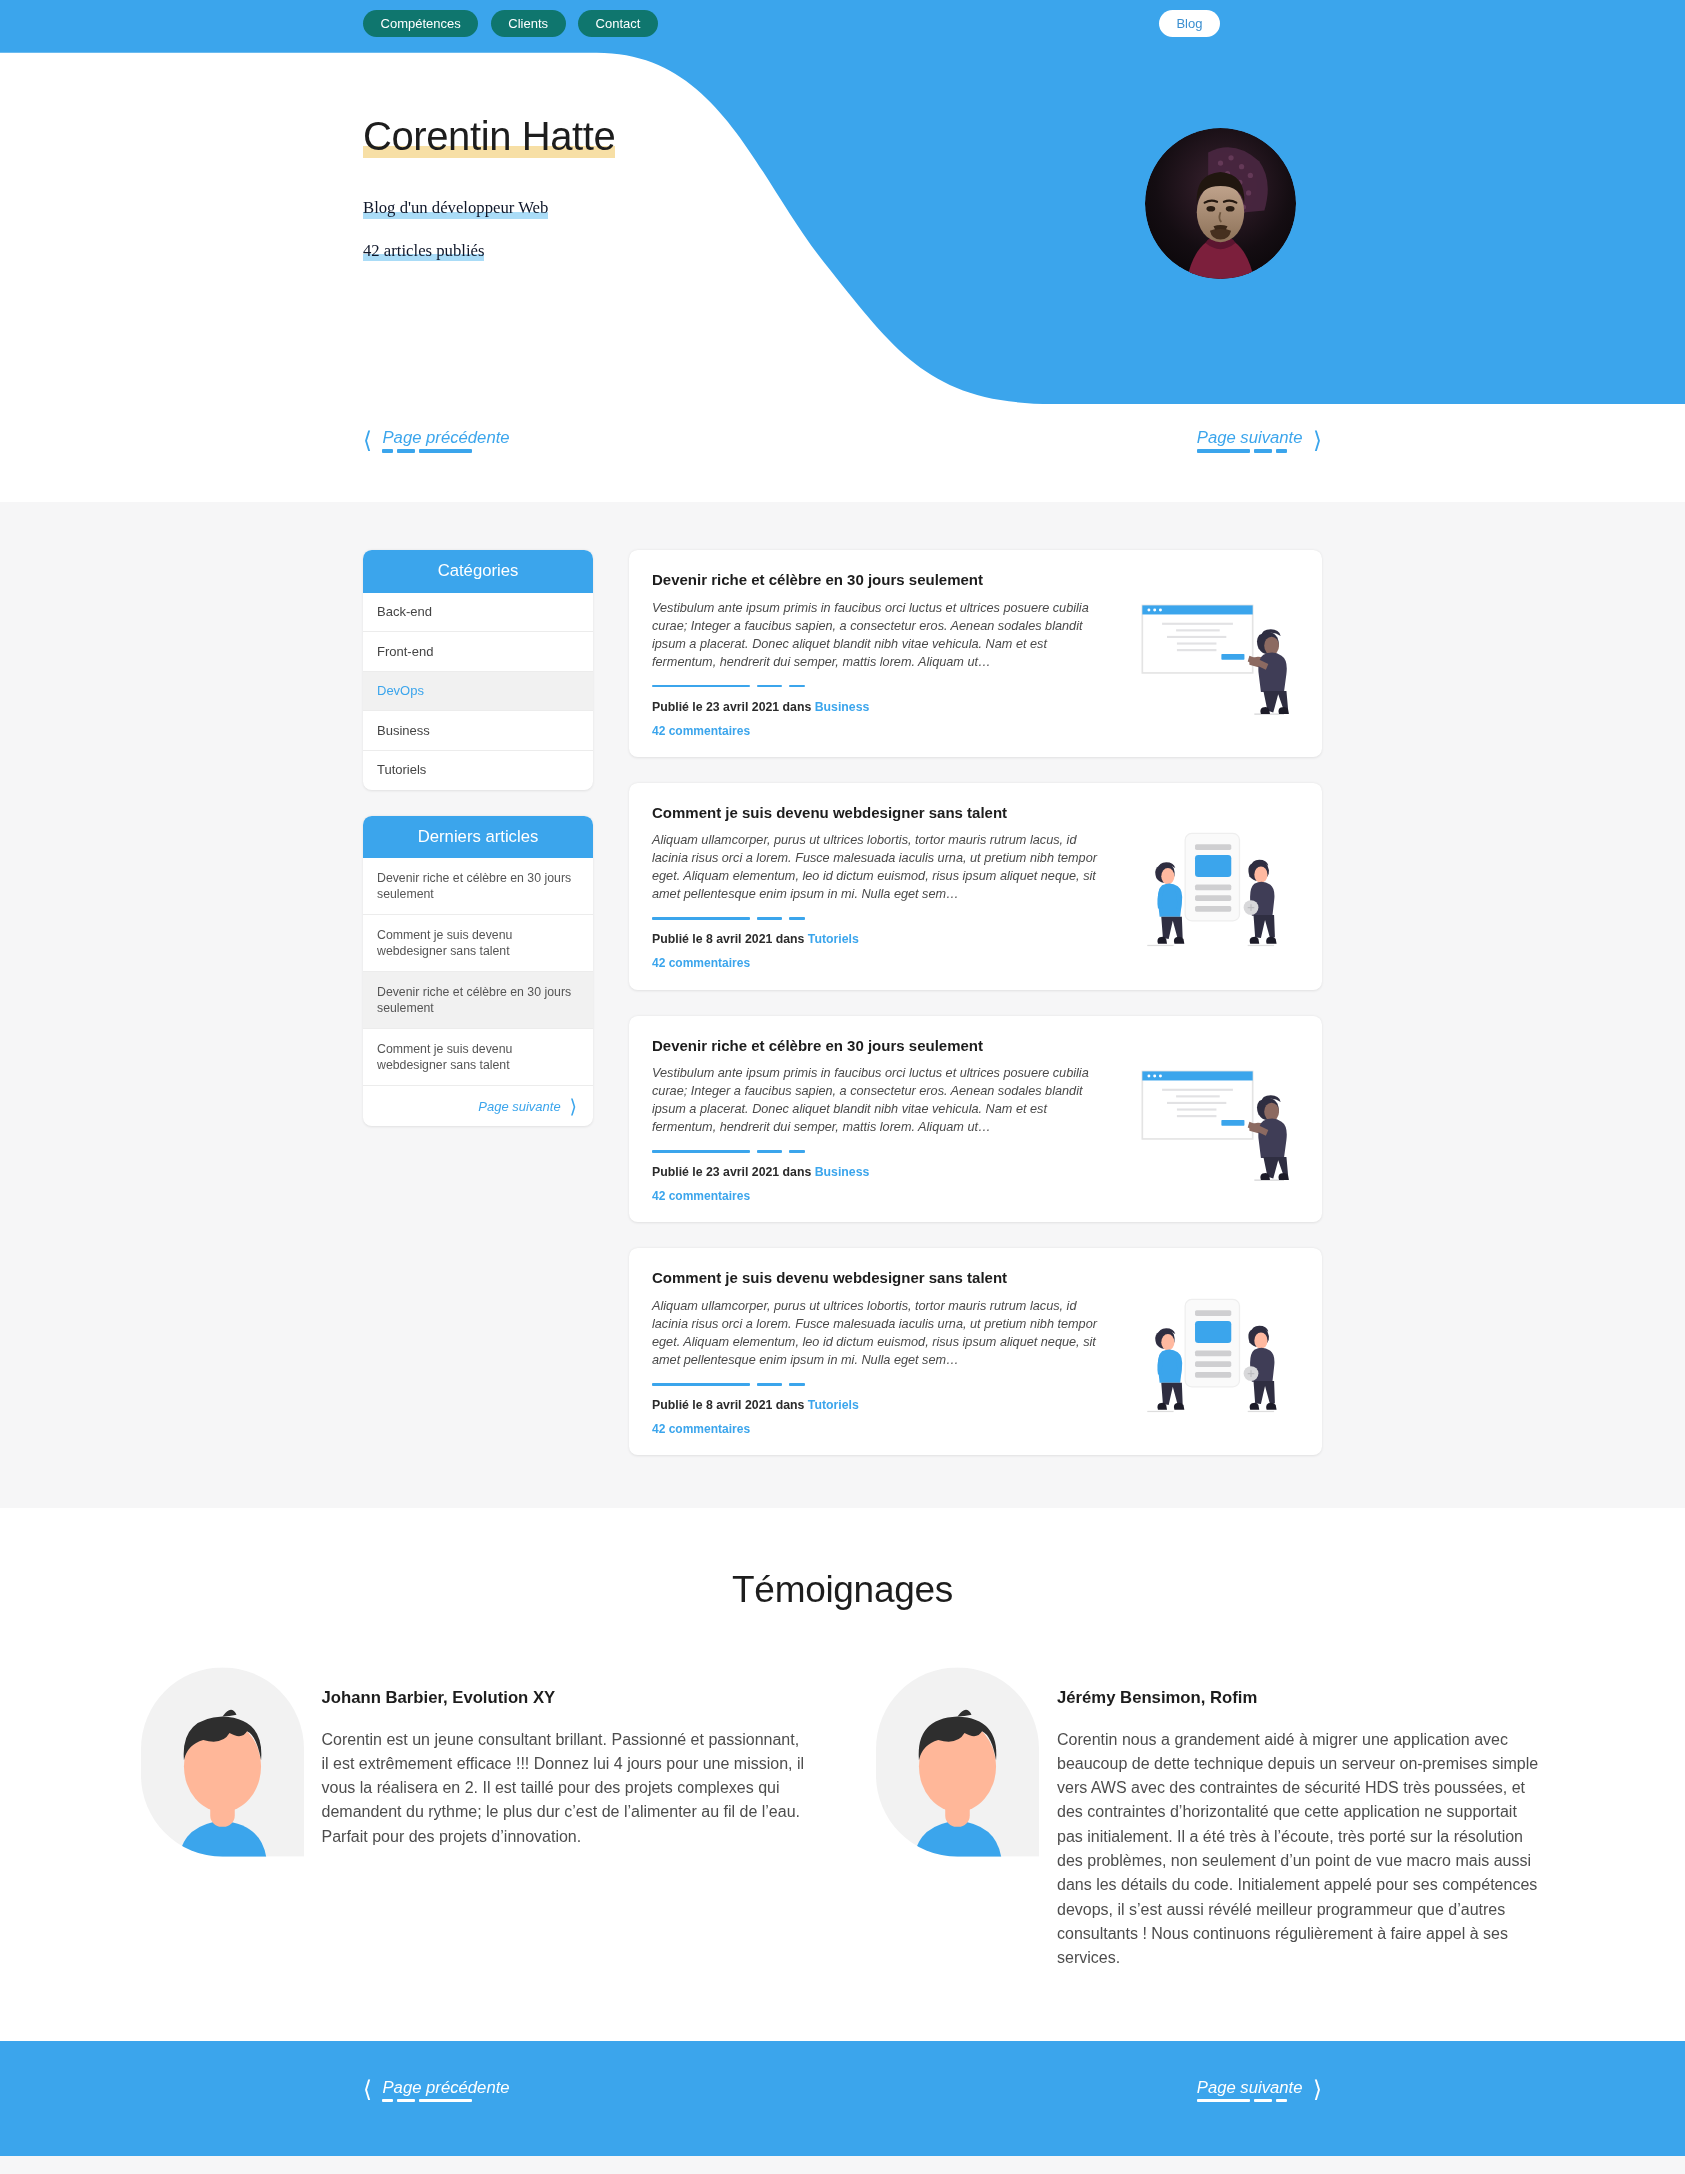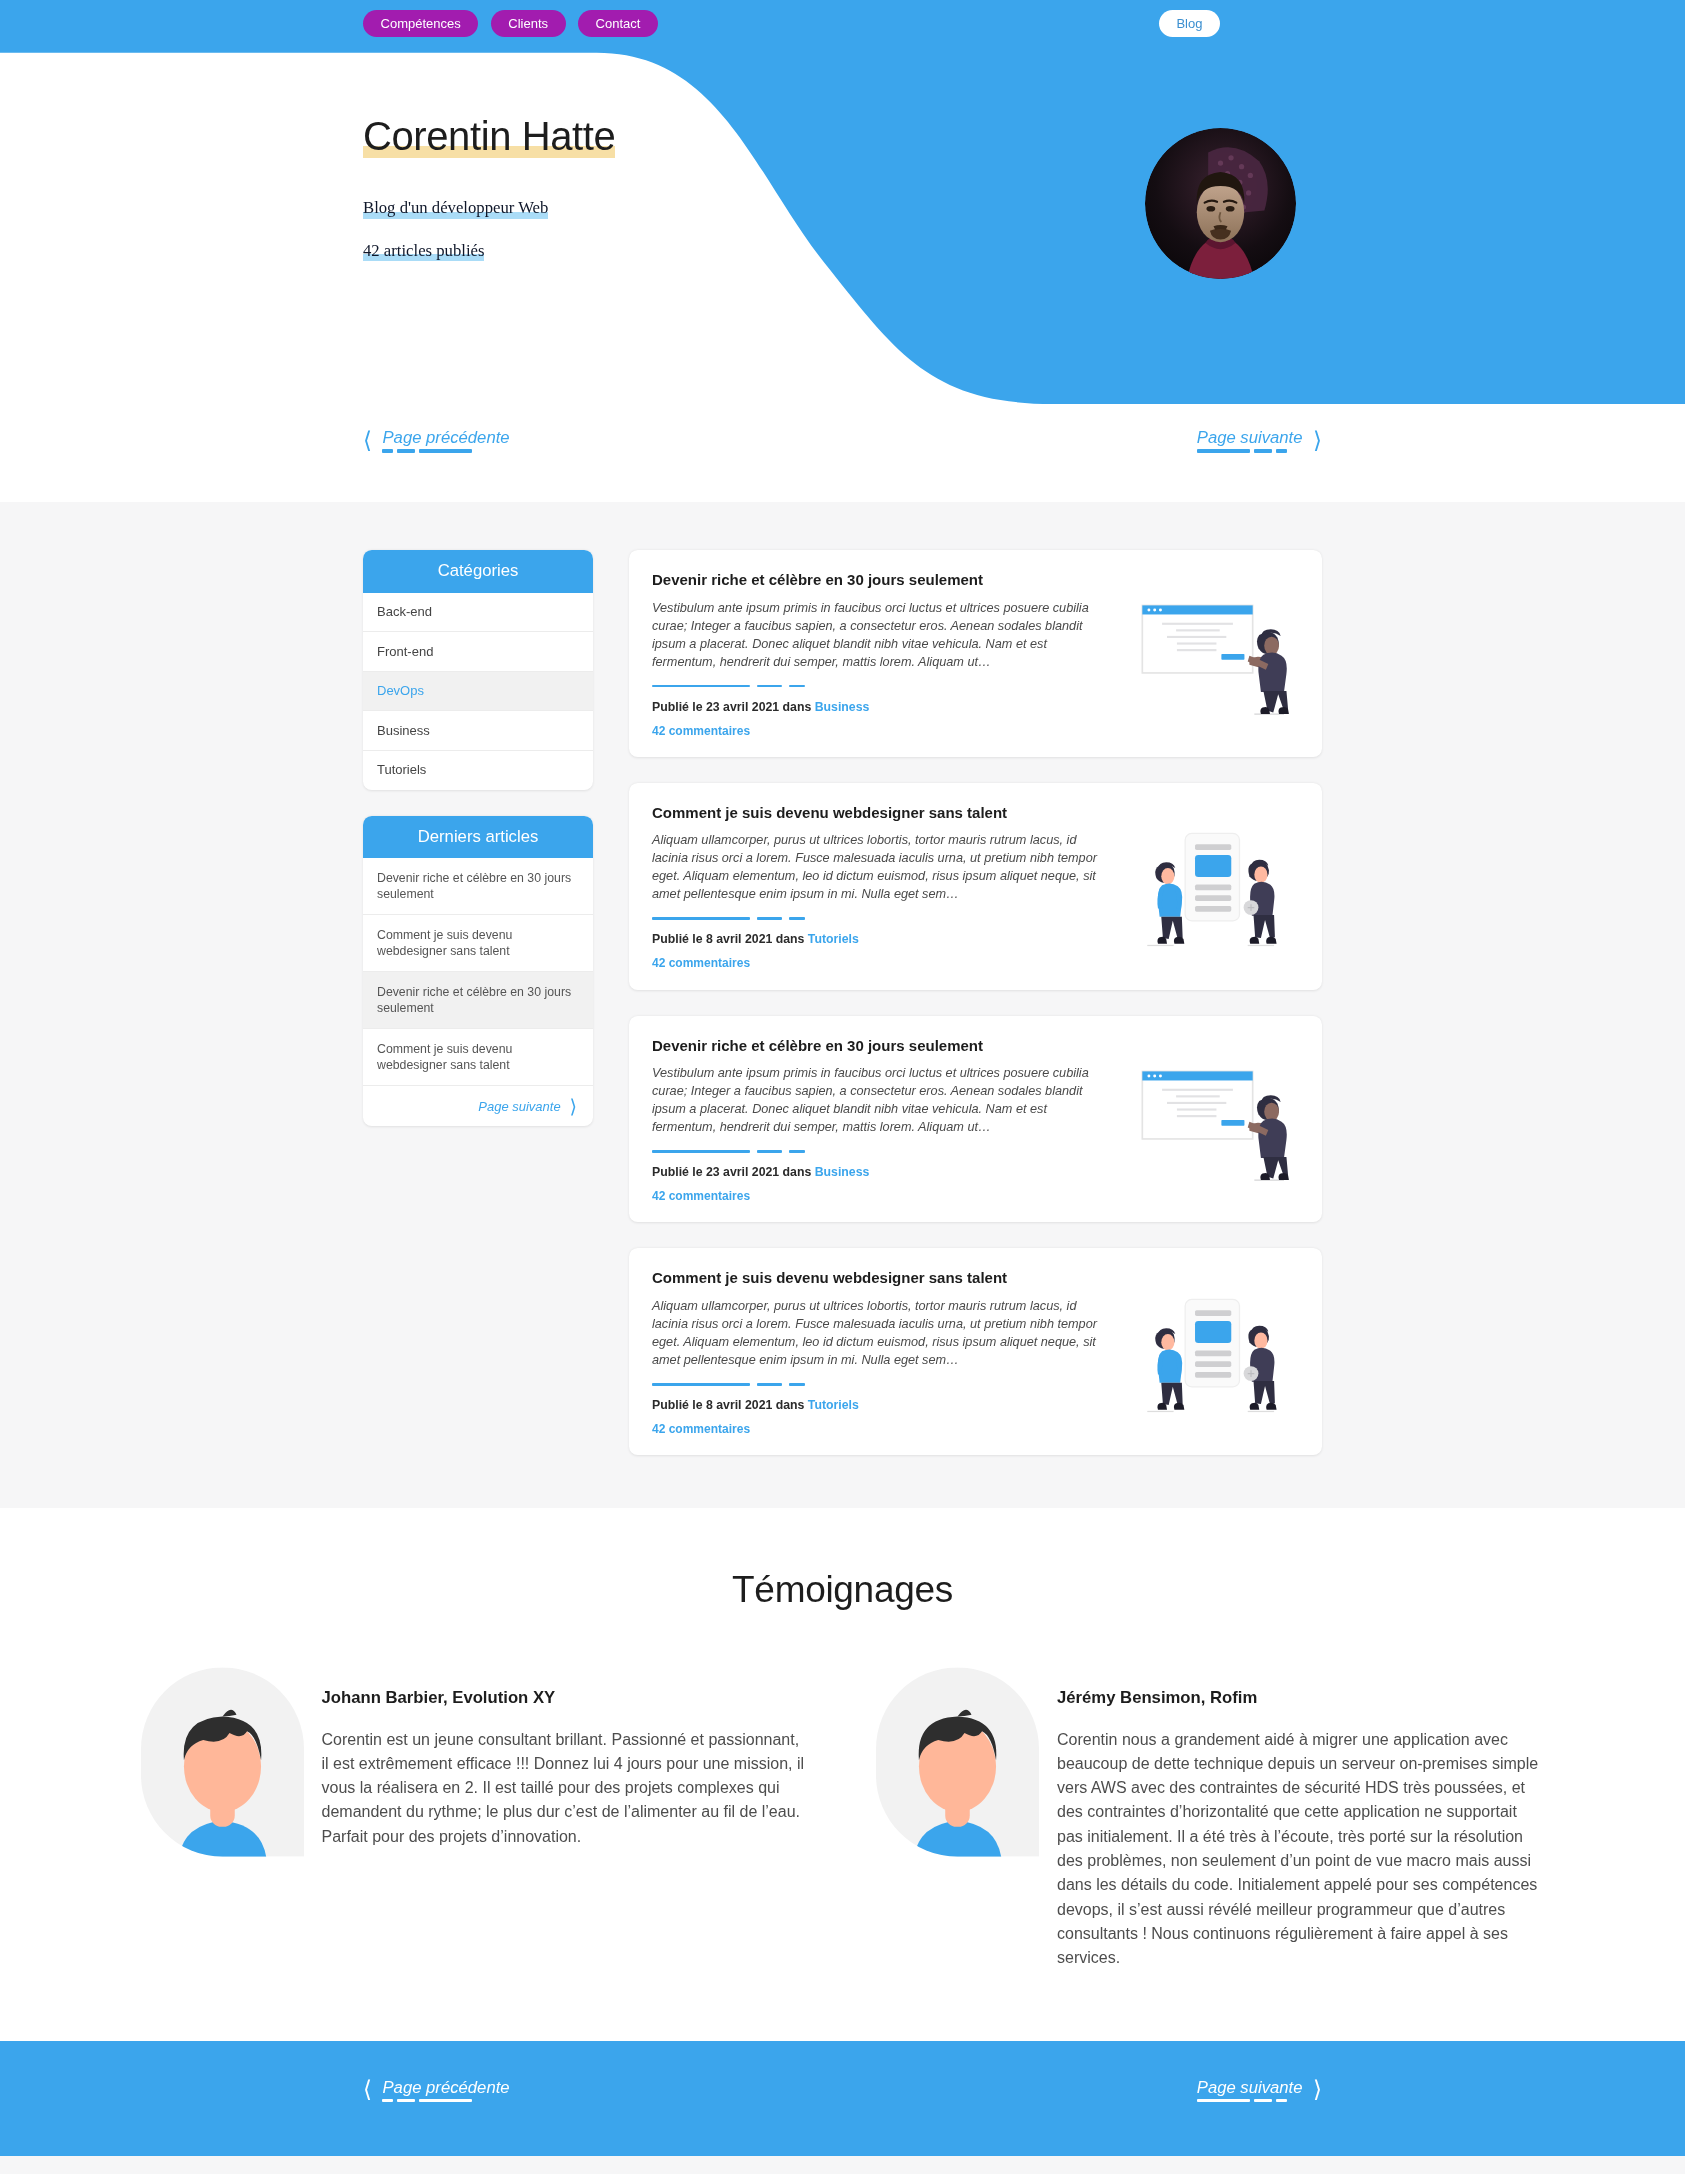--- a/index.html
+++ b/index.html
@@ -11,21 +11,21 @@
   }
   .page{width:1685px;position:relative;overflow:hidden;}
 
   
   .hero{position:relative;height:502px;background:#ffffff;overflow:hidden;}
   .hero-curve{position:absolute;inset:0;width:1685px;height:404px;}
   .topnav{position:absolute;top:0;left:0;width:1685px;height:46px;z-index:5;
           display:flex;align-items:center;}
   .nav-left{display:flex;gap:12.3px;margin-left:363px;}
   .nav-pill{
-    background:#a21caf;color:#ffffff;border-radius:16px;
+    background:#0f766e;color:#ffffff;border-radius:16px;
     padding:7px 17.6px;font-size:13px;line-height:1;cursor:pointer;
     white-space:nowrap;border:none;font-family:inherit;
   }
   .nav-right{margin-left:auto;margin-right:465px;}
   .nav-pill.active{background:#ffffff;color:#3b8fd0;}
 
   .hero-inner{position:relative;z-index:4;padding-left:363px;padding-top:112px;}
   .hero-title{
     font-size:40px;font-weight:400;letter-spacing:-0.4px;color:#1d1d1d;
     display:inline-block;position:relative;line-height:1.2;

